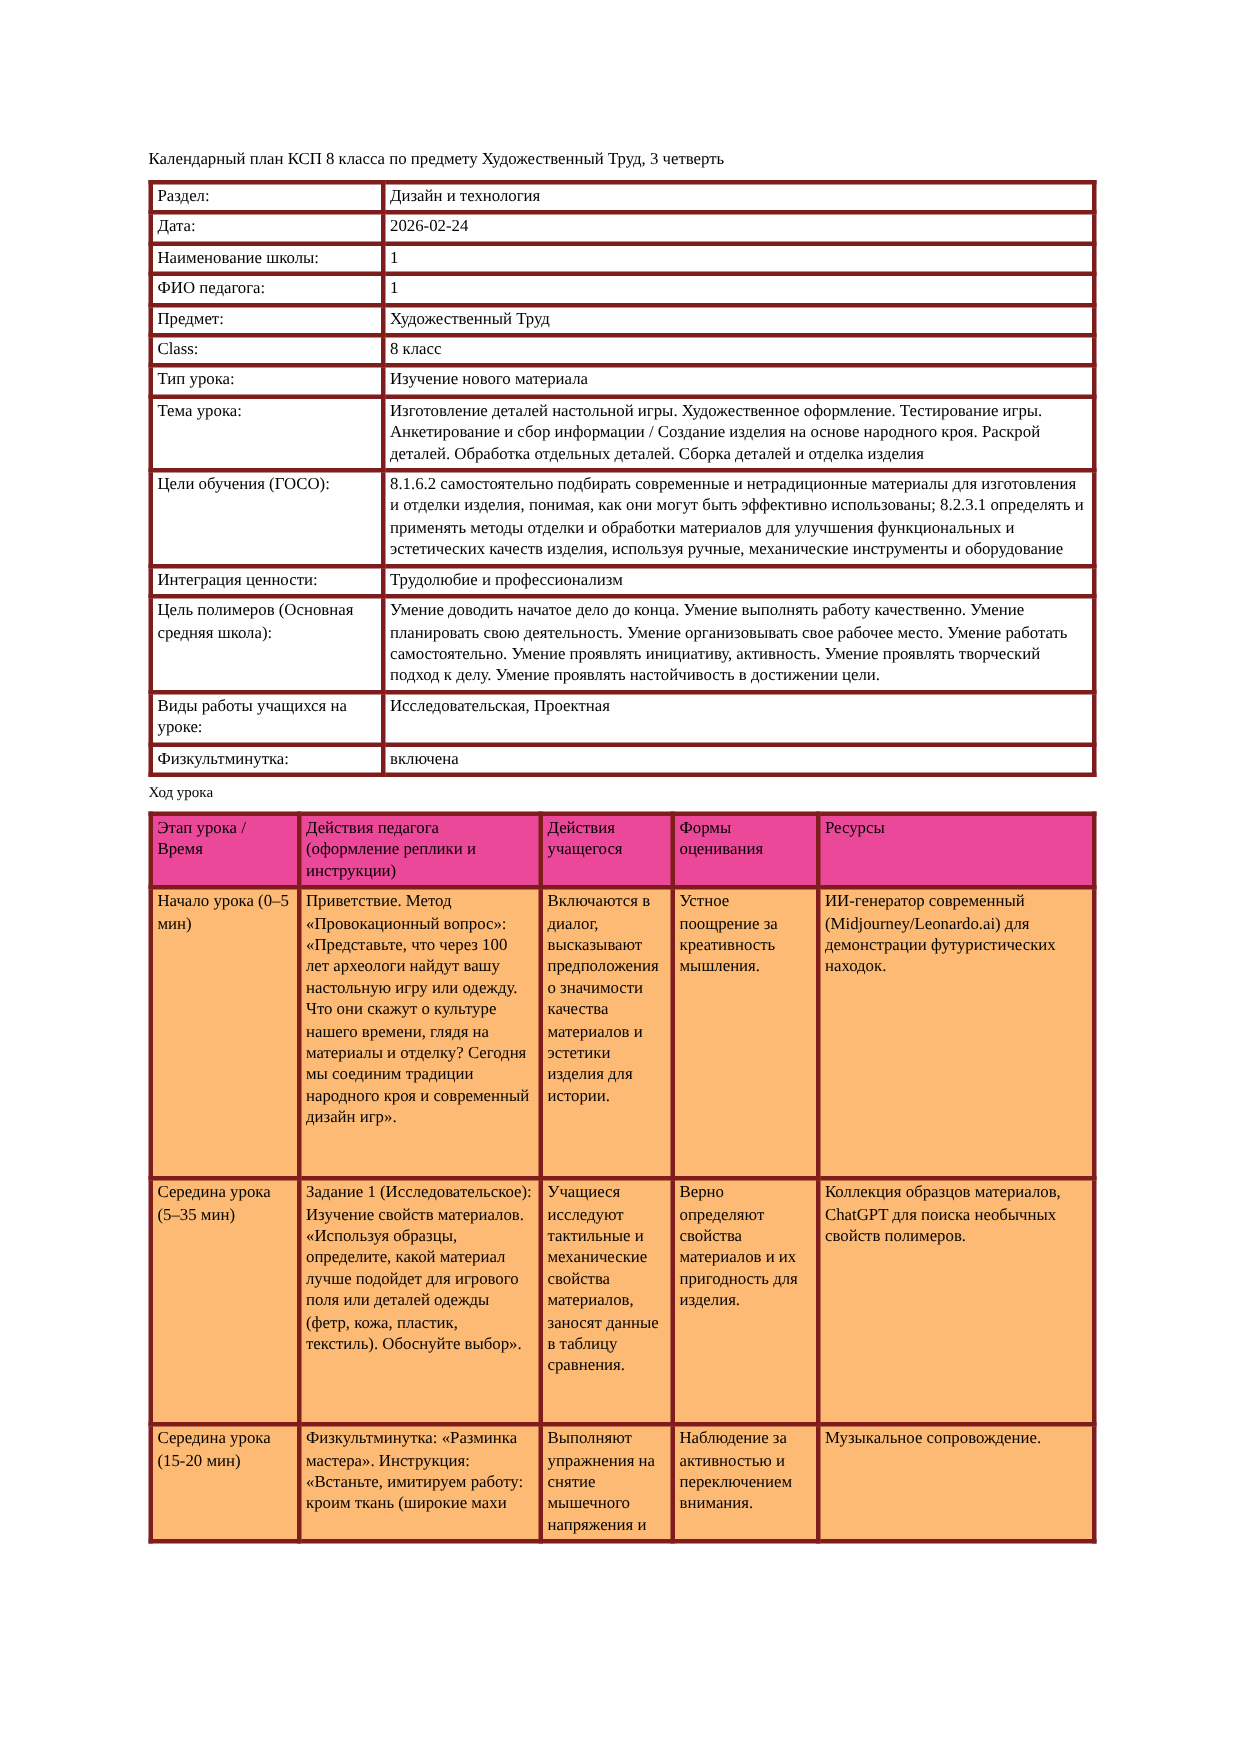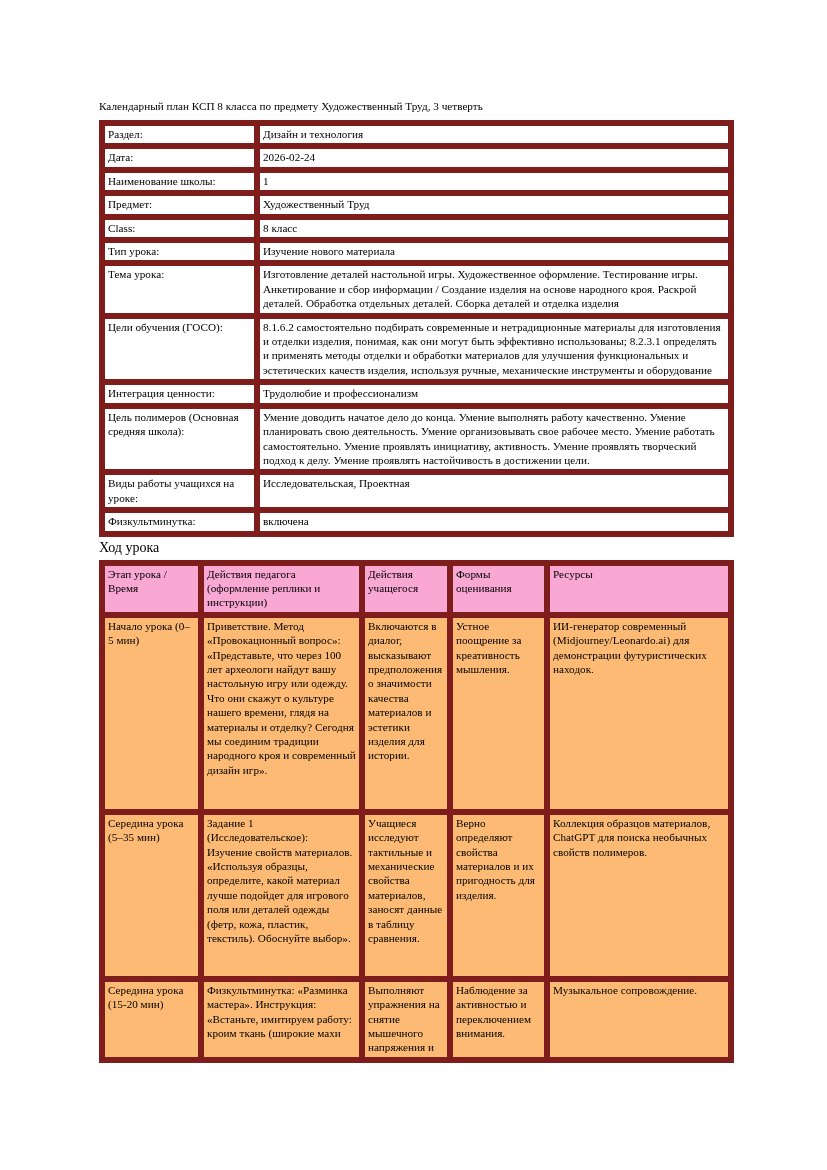--- a/index.html
+++ b/index.html
@@ -23,33 +23,33 @@
     box-sizing: border-box;
     padding: 99px 92px 0 99px;
   }
   .doc-title {
     font-size: 11.2px;
     line-height: 14px;
     margin: 0 0 7px 0;
     white-space: nowrap;
   }
   .section-label {
-    font-size: 14px;
+    font-size: 10px;
     line-height: 14px;
     margin: 4px 0 5px 0;
   }
   table {
     border-collapse: collapse;
     table-layout: fixed;
     width: 629px;
     font-size: 11.2px;
     line-height: 14.4px;
   }
   table td, table th {
-    border: 6px solid #7f1d1d;
+    border: 3px solid #7f1d1d;
     vertical-align: top;
     padding: 1px 3px 2px 3px;
     font-weight: normal;
     text-align: left;
     word-wrap: break-word;
     overflow-wrap: break-word;
     hyphens: none;
   }
   
   .info-table col.c-label { width: 155px; }
@@ -57,21 +57,21 @@
   .info-table td { height: 14px; }
 
   
   .flow-table col.c-stage { width: 99px; }
   .flow-table col.c-teacher { width: 161px; }
   .flow-table col.c-student { width: 88px; }
   .flow-table col.c-assess { width: 97px; }
   .flow-table col.c-res { width: 184px; }
 
   .flow-table thead td {
-    background: #f9a8d4;
+    background: #ec4899;
   }
   .flow-table tbody td {
     background: #fdba74;
   }
   .row-start td   { height: 188px; }
   .row-middle td  { height: 158px; }
   .row-fizmin td  { height: 70px; }
 </style>
 </head>
 <body>
@@ -89,20 +89,24 @@
       <tr>
         <td>Раздел:</td>
         <td>Дизайн и технология</td>
       </tr>
       <tr>
         <td>Дата:</td>
         <td>2026-02-24</td>
       </tr>
       <tr>
         <td>Наименование школы:</td>
+        <td>1</td>
+      </tr>
+      <tr>
+        <td>ФИО педагога:</td>
         <td>1</td>
       </tr>
       <tr>
         <td>Предмет:</td>
         <td>Художественный Труд</td>
       </tr>
       <tr>
         <td>Class:</td>
         <td>8 класс</td>
       </tr>

